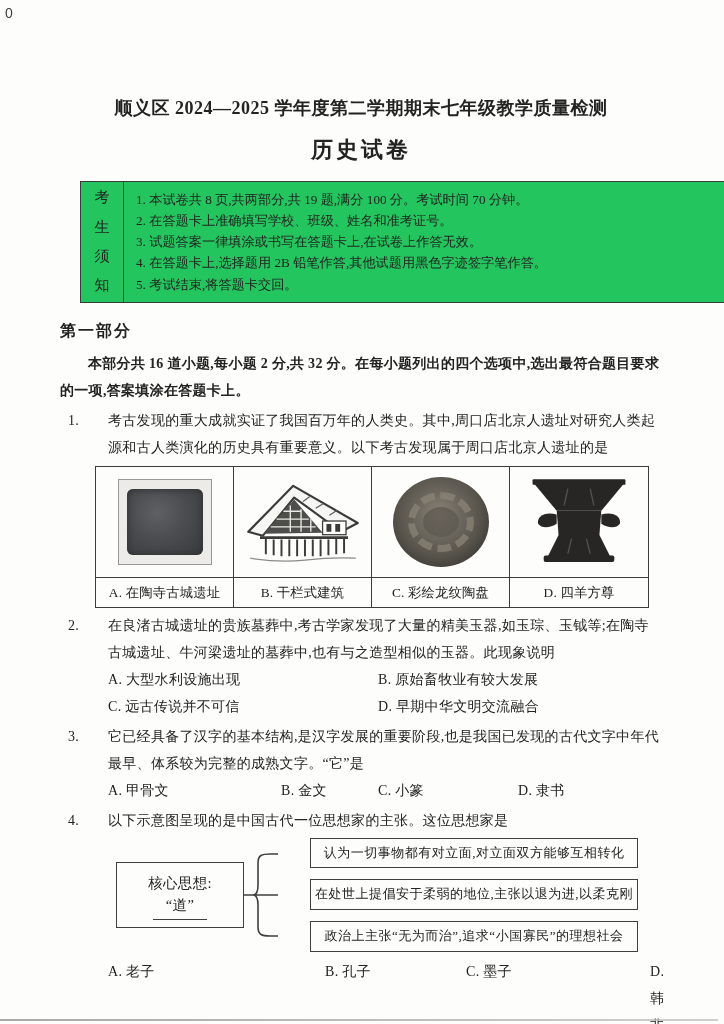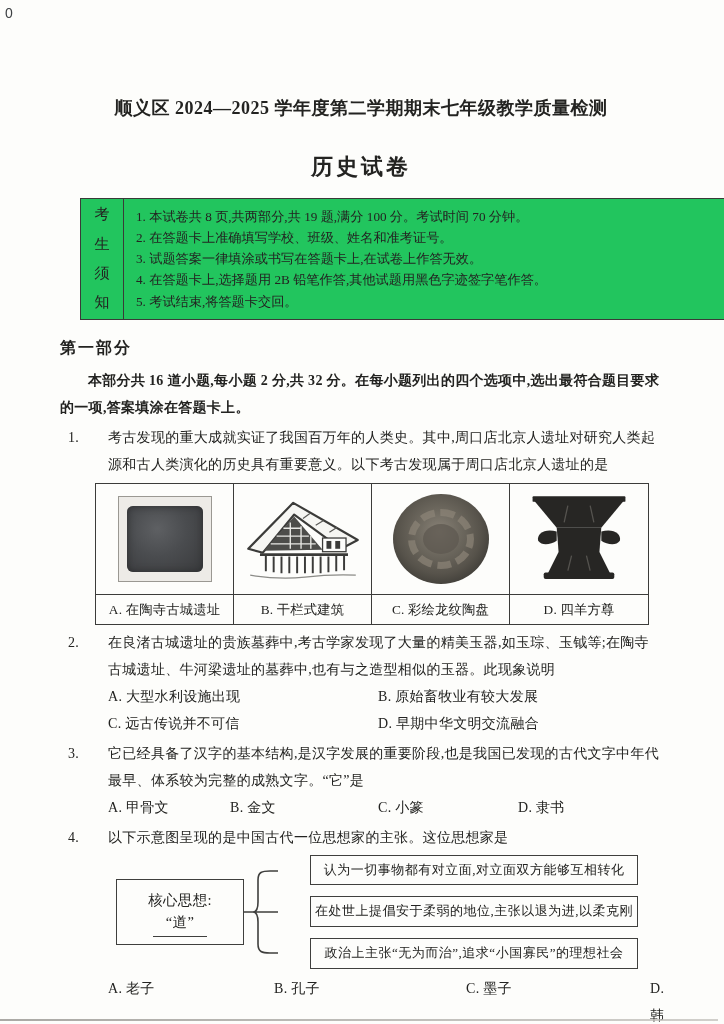--- a/index.html
+++ b/index.html
@@ -10,21 +10,21 @@
   }
   .scan::after{
     content:"";position:absolute;left:0;right:6px;bottom:3px;height:2px;
     background:linear-gradient(90deg,#8f8d88,#c2c0bb);opacity:.75;
   }
   .corner-mark{
     position:absolute;top:5px;left:5px;font:14px "Liberation Sans","DejaVu Sans",sans-serif;color:#3d4043;
   }
   .content{padding:96px 62px 0 60px;}
   .title{text-align:center;font-size:18px;font-weight:bold;margin:0;letter-spacing:.5px;}
-  .subtitle{text-align:center;font-size:22px;font-weight:bold;margin-top:32px;letter-spacing:3px;}
+  .subtitle{text-align:center;font-size:22px;font-weight:bold;margin-top:15px;letter-spacing:3px;}
   
   .notice{display:flex;border:1.6px solid #3a3a38;margin:16px 14px 0 20px;width:665px;box-sizing:border-box;background:#22c55e;}
   .notice-side{
     width:42px;border-right:1.3px solid #3a3a38;display:flex;align-items:center;justify-content:center;
     font-size:15px;flex:none;
   }
   .notice-side span{display:block;width:16px;line-height:1.95;word-break:break-all;text-align:center;}
   .notice-items{padding:7px 6px 7px 12px;font-size:13.2px;line-height:1.6;}
   
   .part-heading{font-weight:bold;font-size:16px;margin-top:18px;letter-spacing:2px;font-family:Liberation Serif, serif;}
@@ -47,21 +47,21 @@
     box-shadow:inset 0 0 7px #2c2d2f;}
   .plate{width:96px;height:90px;border-radius:50%;position:relative;
     background:radial-gradient(circle at 48% 42%, #8a8378 0%, #6f6a60 28%, #57534b 58%, #3c3a35 80%, #2e2c28 100%);}
   .plate-ring{position:absolute;inset:15px;border-radius:50%;border:7px dashed #8d8578;opacity:.7;}
   .plate-center{position:absolute;inset:30px;border-radius:50%;background:#5d5850;opacity:.75;}
   
   .opts-grid{display:grid;grid-template-columns:270px 1fr;line-height:27px;}
   
   .opts-row{display:flex;line-height:27px;}
   .opts-row .w1{width:122px;flex:none;}
-  .opts-row .w2{width:148px;flex:none;}
+  .opts-row .w2{width:148px;flex:none;text-align:center;}
   .opts-row .w3{width:140px;flex:none;}
   
   .diagram{display:flex;align-items:center;margin:4px 0 0 8px;}
   .core-box{width:118px;flex:none;border:1.5px solid #3f3f3d;text-align:center;padding:9px 4px 7px;font-size:14.5px;line-height:1.55;background:#fdfdfb;}
   .core-underline{display:inline-block;border-bottom:1.2px solid #3f3f3d;padding:0 13px 2px;}
   .claims{display:flex;flex-direction:column;gap:11px;width:360px;flex:none;}
   .claim{border:1.5px solid #3f3f3d;text-align:center;font-size:13px;line-height:1.6;padding:4px 3px;letter-spacing:.5px;background:#fdfdfb;box-sizing:border-box;margin-left:32px;}
   .footer{text-align:center;font-size:15px;margin-top:16px;letter-spacing:.5px;}
 </style>
 </head>

